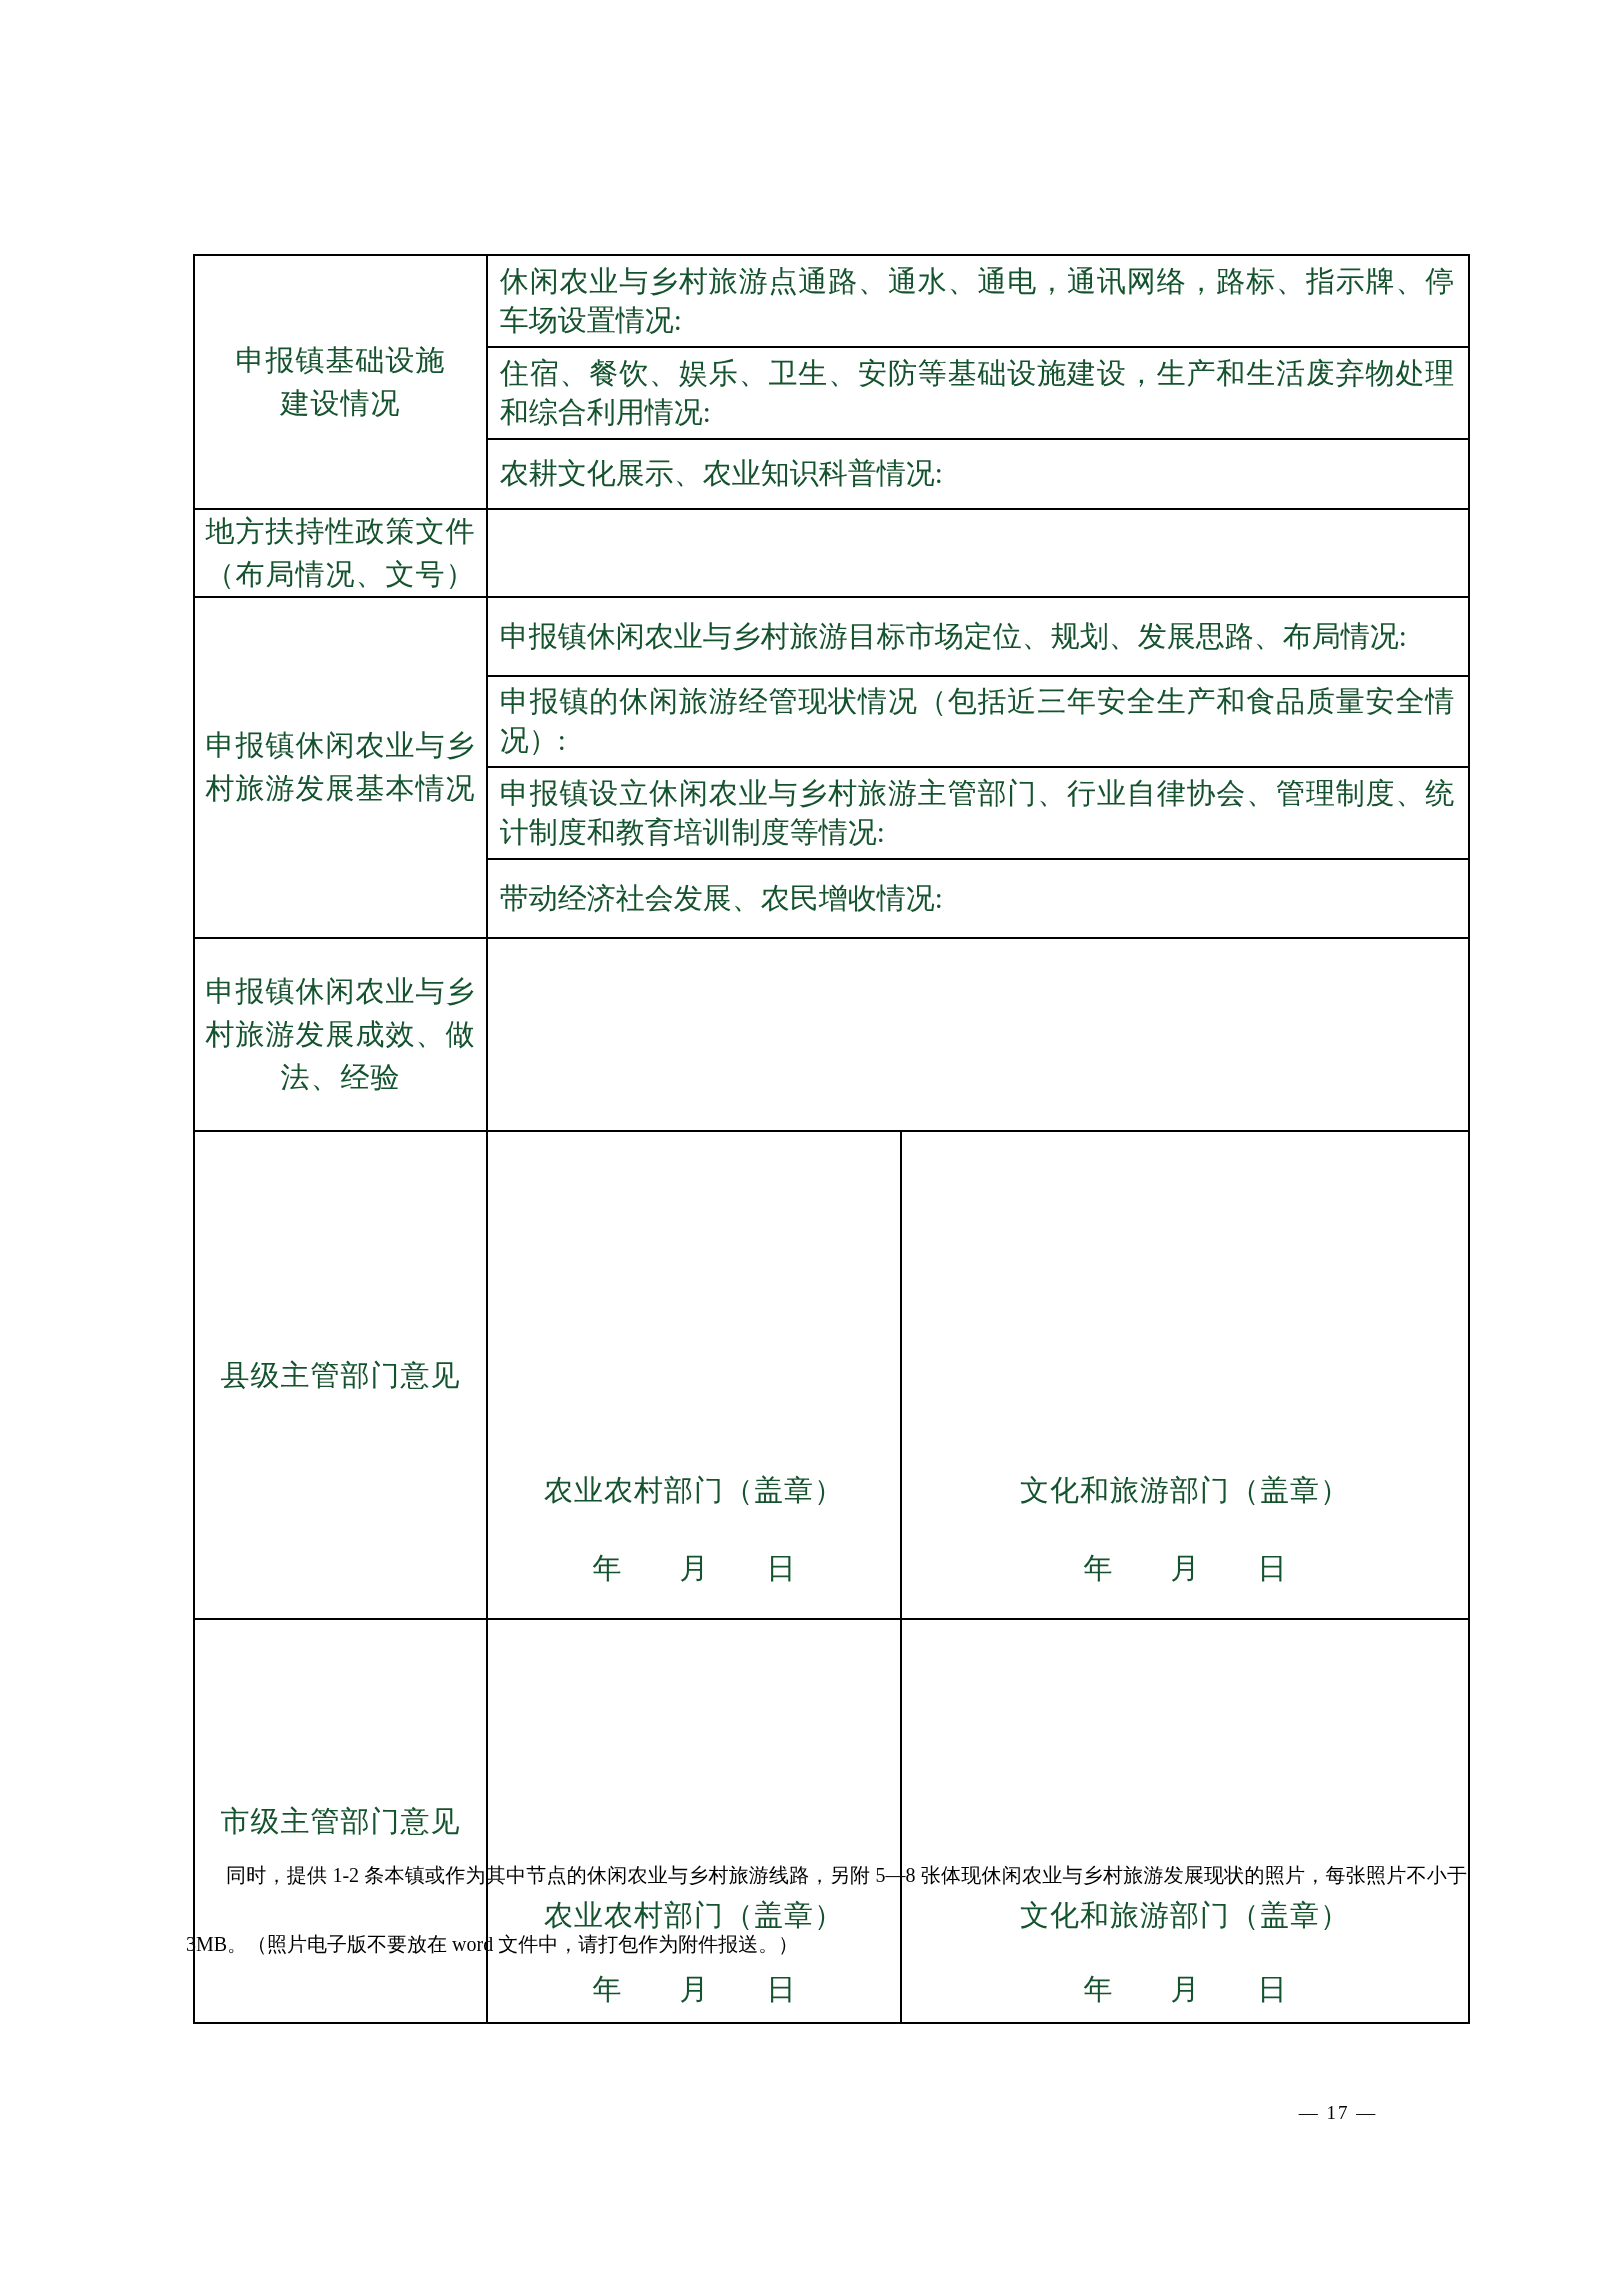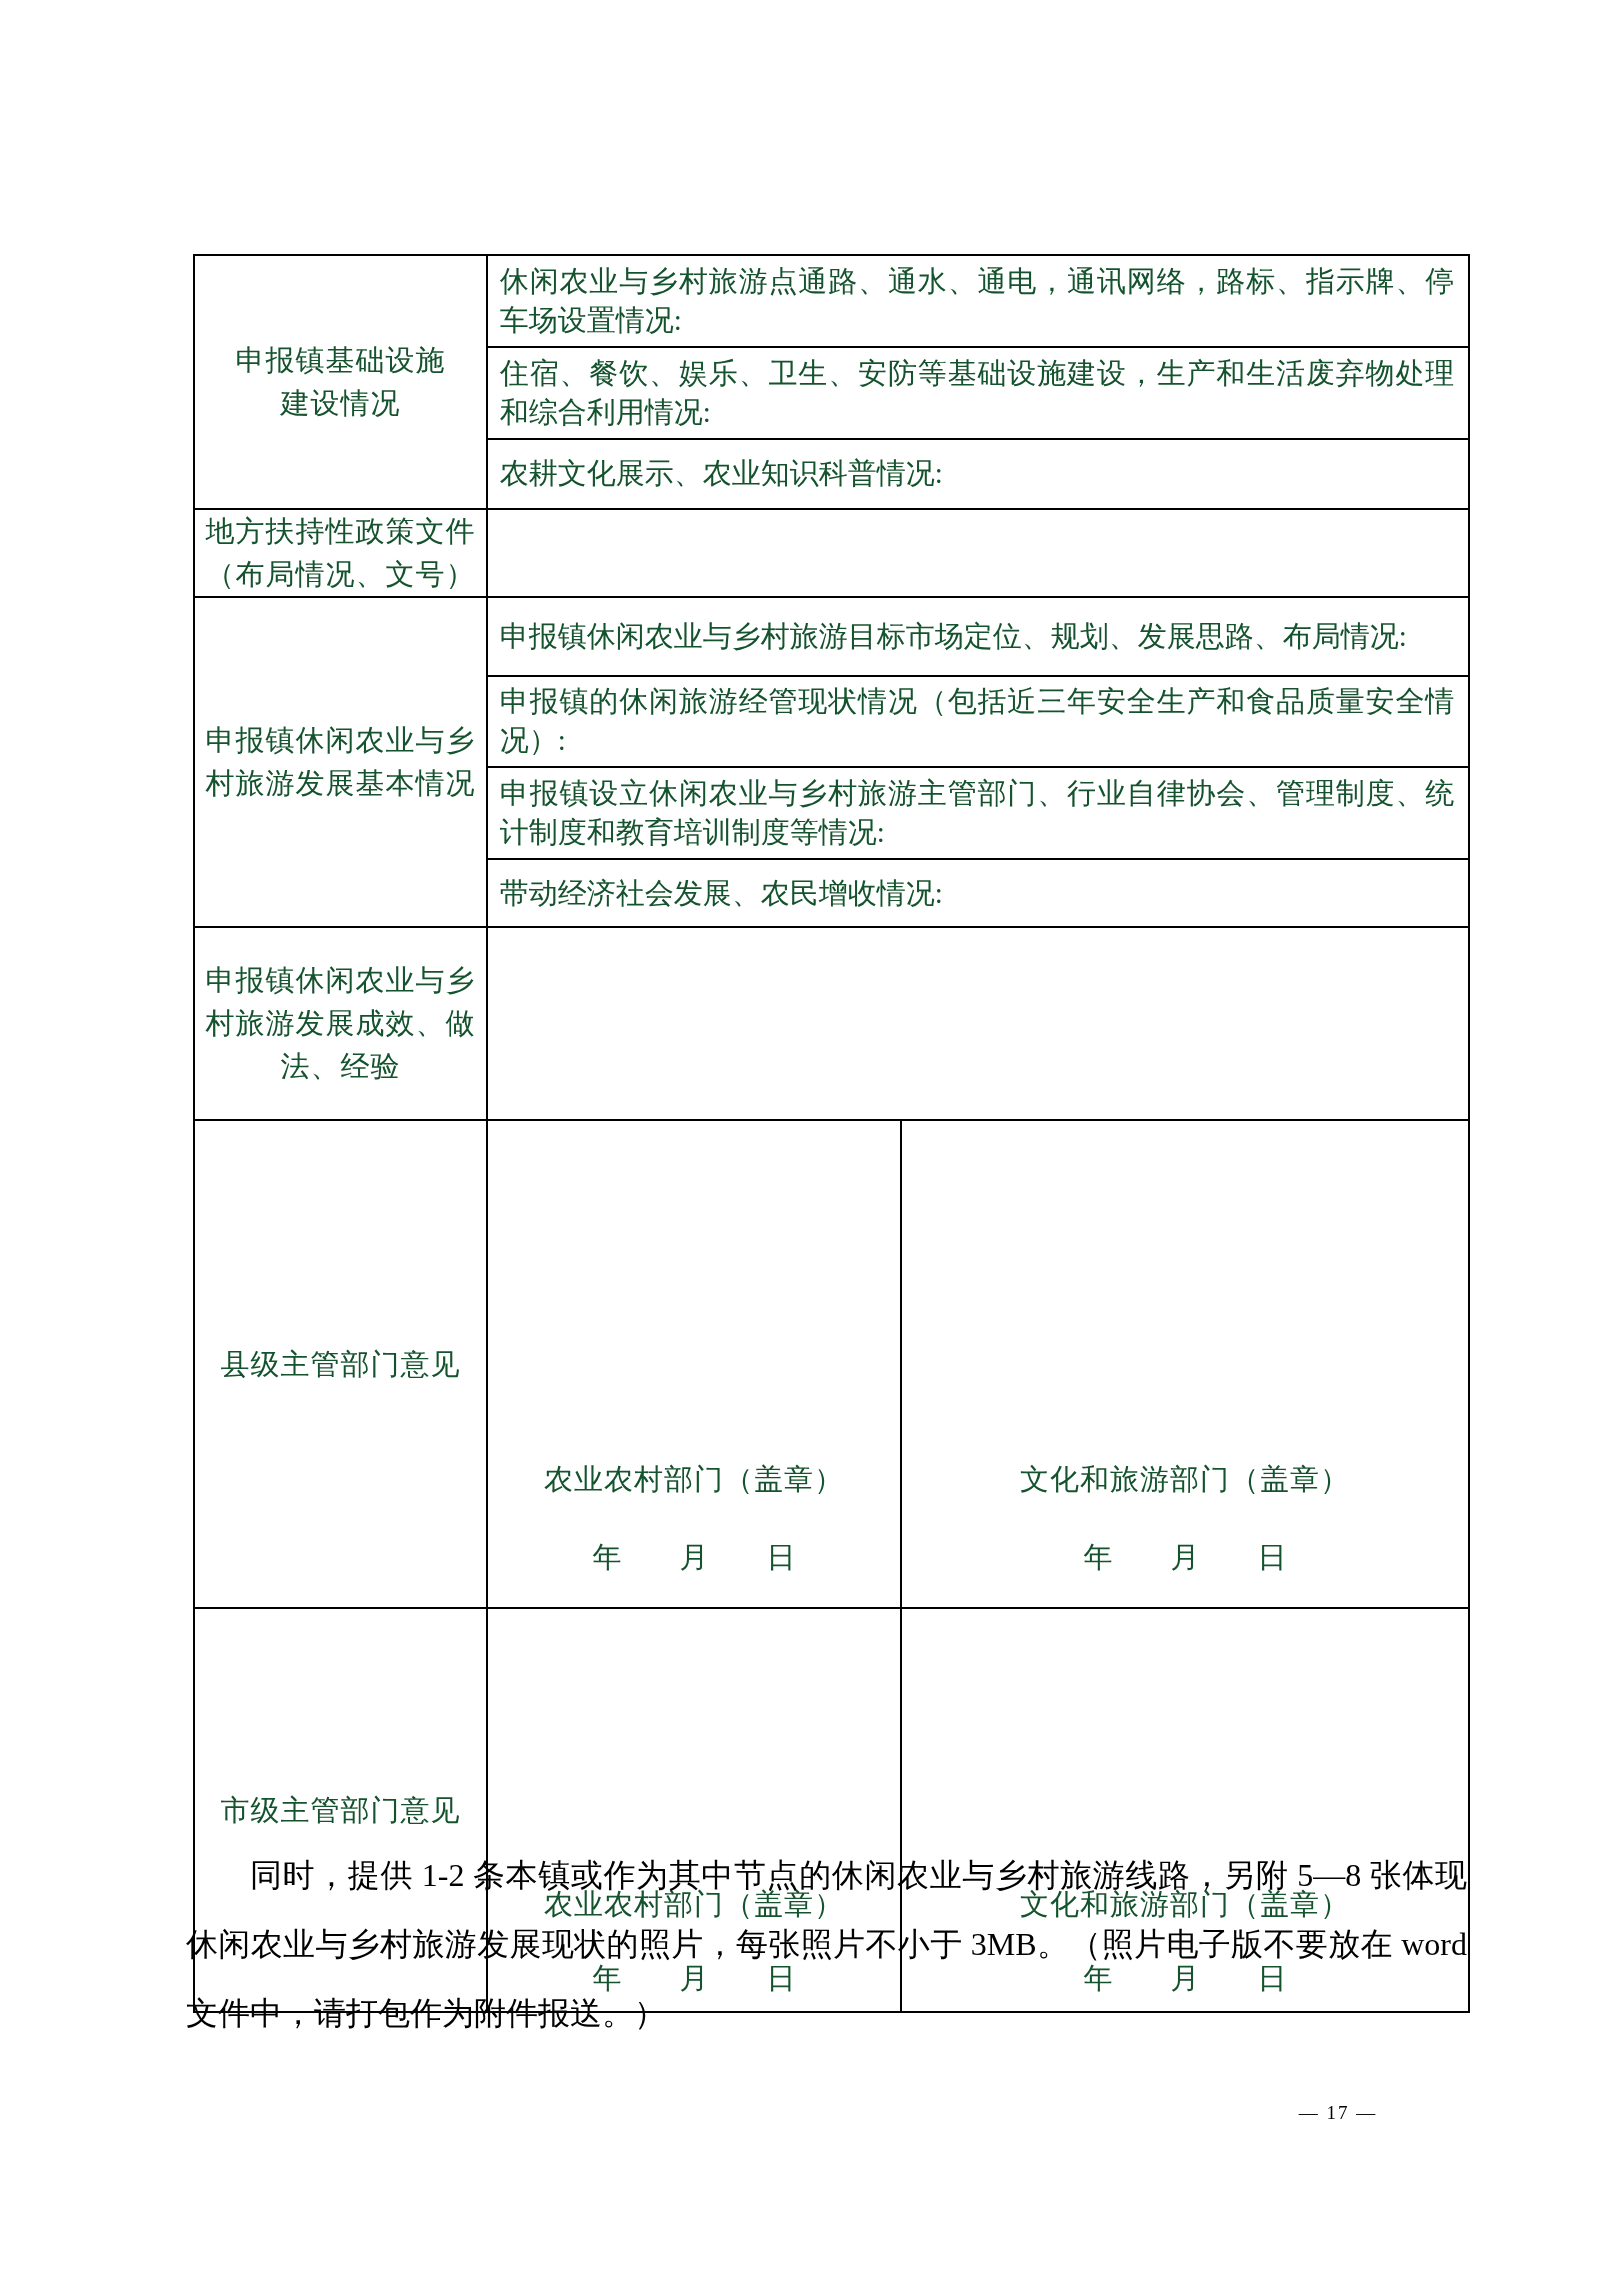--- a/index.html
+++ b/index.html
@@ -34,21 +34,21 @@
   col.c2 { width: 414px; }
   col.c3 { width: 568px; }
 
   tr.r1  { height: 84px; }
   tr.r2  { height: 78px; }
   tr.r3  { height: 70px; }
   tr.r4  { height: 81px; }
   tr.r5  { height: 79px; }
   tr.r6  { height: 81px; }
   tr.r7  { height: 77px; }
-  tr.r8  { height: 68px; }
+  tr.r8  { height: 79px; }
   tr.r9  { height: 193px; }
   tr.r10 { height: 488px; }
   tr.r11 { height: 404px; }
 
   td.label-cell {
     text-align: center;
     vertical-align: middle;
     line-height: 43px;
     letter-spacing: 1px;
     padding: 0 5.9px;
@@ -70,21 +70,21 @@
   .county .stamp-line { margin-bottom: 38px; }
   .county .date-line  { margin-bottom: 29px; }
   .city .stamp-line   { margin-bottom: 34px; }
   .city .date-line    { margin-bottom: 11.8px; }
 
   .footer-note {
     position: absolute;
     left: 186px;
     top: 1841px;
     width: 1281px;
-    font-size: 32px;
+    font-size: 20px;
     line-height: 69px;
     text-align: justify;
     text-indent: 2em;
   }
   .page-number {
     position: absolute;
     left: 1230px;
     top: 2102px;
     width: 216px;
     font-size: 19px;

